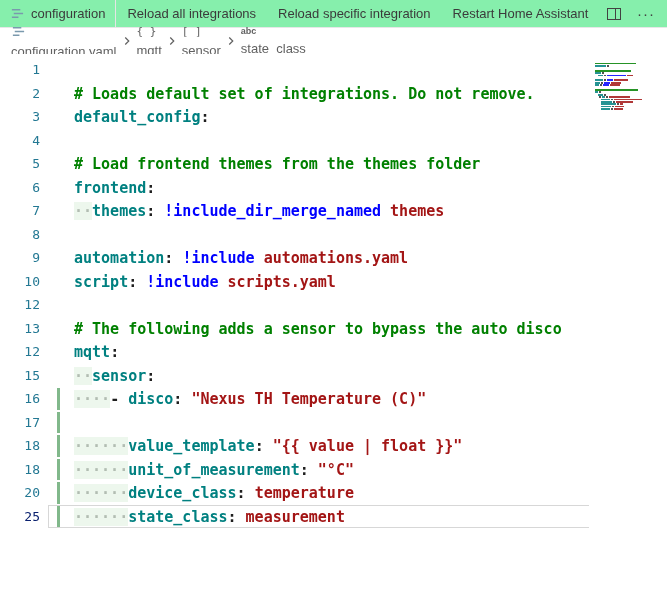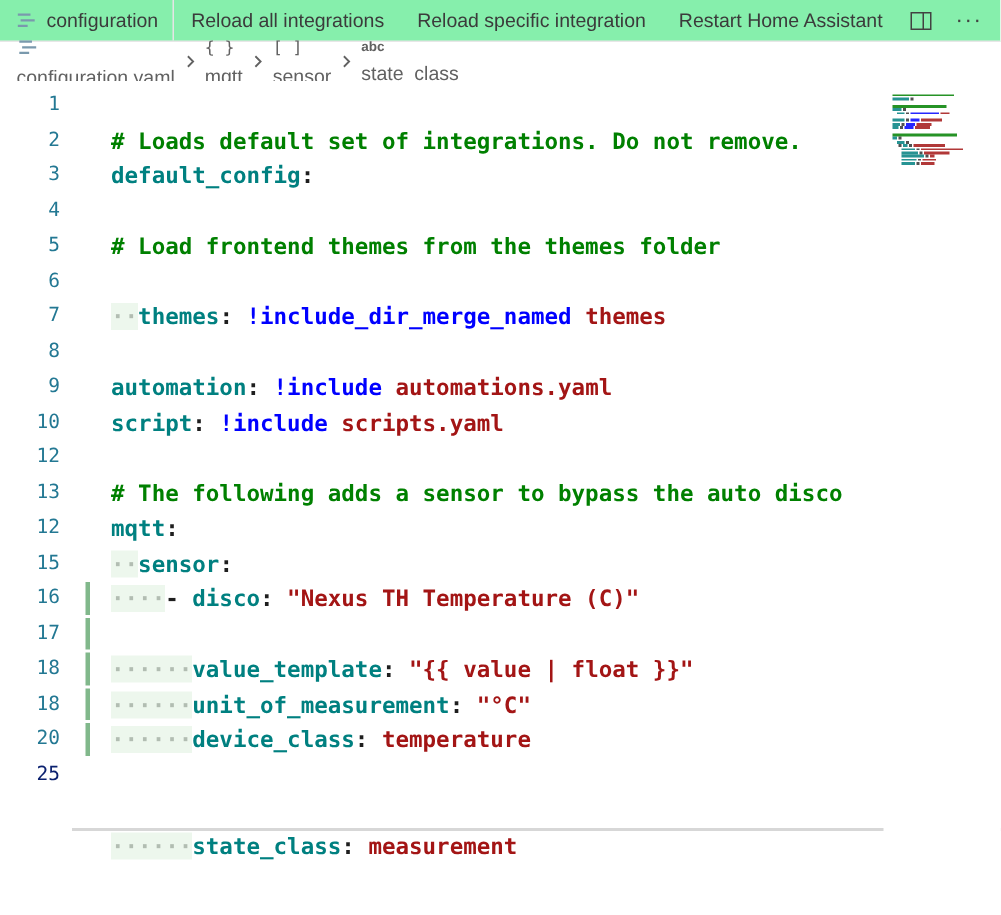--- a/index.html
+++ b/index.html
@@ -45,21 +45,21 @@
     font-family:"DejaVu Sans Mono","Liberation Mono",monospace;font-size:15px;
   }
   .lines{padding-top:4px;}
   .line{display:flex;height:23.5px;line-height:23.5px;align-items:stretch;cursor:text;}
   .num{
     width:48px;flex-shrink:0;text-align:right;padding-right:8px;box-sizing:border-box;
     color:var(--lineNumber);font-size:13px;user-select:none;cursor:pointer;
   }
   .line.active .num{color:var(--lineNumberActive);}
   .body{flex:1;display:flex;box-sizing:border-box;border:1px solid transparent;min-width:0;}
-  .line.active .body{border-color:var(--activeLineBorder);margin-top:47px;}
+  .line.active .body{border-color:var(--activeLineBorder);}
   .deco{width:16px;flex-shrink:0;position:relative;}
   .gitbar{position:absolute;left:8px;top:0;bottom:0;width:3px;background:var(--gitAdded);}
   .content{white-space:pre;padding-left:9px;font-weight:bold;}
   .tok{white-space:pre;}
   .tok.comment{color:var(--comment);}
   .tok.key{color:var(--key);text-align:right;}
   .tok.tag{color:var(--tag);}
   .tok.str{color:var(--str);}
   .tok.text{color:var(--text);}
   .tok.ws{color:var(--ws);background:var(--indentTint);letter-spacing:0;}
@@ -173,20 +173,21 @@
         <div class="num">5</div>
         <div class="body">
           <div class="deco"></div>
           <div class="content"><span class="tok comment"># Load frontend themes from the themes folder</span></div>
         </div>
       </div>
       <div class="line">
         <div class="num">6</div>
         <div class="body">
           <div class="deco"></div>
+          <div class="content"><span class="tok key">frontend</span><span class="tok text">:</span></div>
         </div>
       </div>
       <div class="line">
         <div class="num">7</div>
         <div class="body">
           <div class="deco"></div>
           <div class="content"><span class="tok ws">··</span><span class="tok key">themes</span><span class="tok text">: </span><span class="tok tag">!include_dir_merge_named</span><span class="tok str"> themes</span></div>
         </div>
       </div>
       <div class="line">

